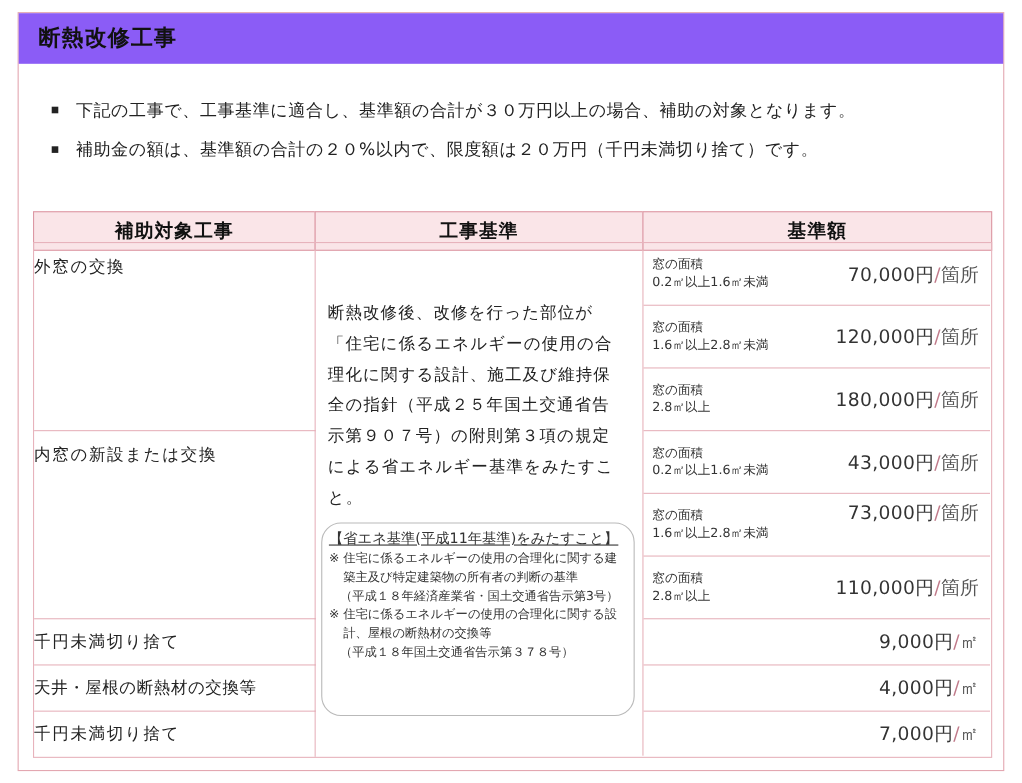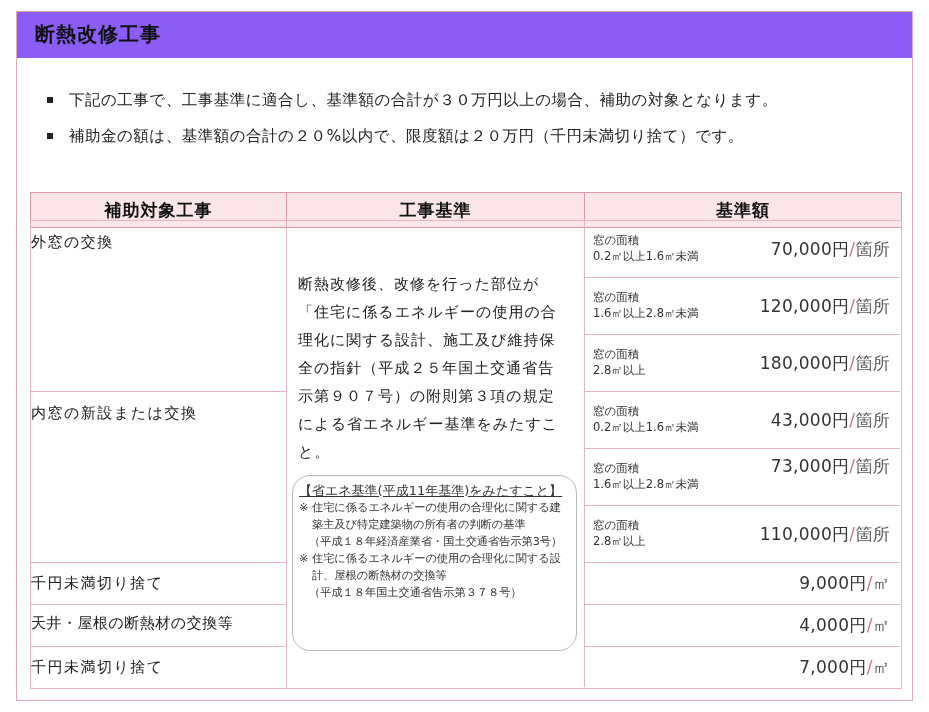--- a/index.html
+++ b/index.html
@@ -55,21 +55,21 @@
     <div class="th" style="left:0;width:257px;">補助対象工事</div>
     <div class="th" style="left:256px;width:299px;">工事基準</div>
     <div class="th" style="left:554px;width:318px;">基準額</div>
   </div>
 
   <div class="body">
 
     <div class="cell work" style="left:0;top:0;width:256px;height:171px;border-right-width:1.5px;padding-top:12px;">外窓の交換</div>
     <div class="cell work" style="left:0;top:170px;width:256px;height:172px;border-right-width:1.5px;border-top-width:1.5px;padding-top:12px;">内窓の新設または交換</div>
     <div class="cell work" style="left:0;top:341px;width:256px;height:43px;border-right-width:1.5px;border-top-width:1.5px;line-height:40px;">千円未満切り捨て</div>
-    <div class="cell work" style="left:0;top:383px;width:256px;height:43px;border-right-width:1.5px;border-top-width:1.5px;line-height:40px;letter-spacing:0.5px;font-family:Liberation Mono, monospace;">天井・屋根の断熱材の交換等</div>
+    <div class="cell work" style="left:0;top:383px;width:256px;height:43px;border-right-width:1.5px;border-top-width:1.5px;line-height:40px;letter-spacing:0.5px;">天井・屋根の断熱材の交換等</div>
     <div class="cell work" style="left:0;top:425px;width:256px;height:42px;border-right-width:1.5px;border-top-width:1.5px;line-height:40px;">千円未満切り捨て</div>
 
     <div class="cell" style="left:256px;top:0;width:298px;height:466px;border-right-width:1.5px;">
       <div class="std-text">断熱改修後、改修を行った部位が「住宅に係るエネルギーの使用の合理化に関する設計、施工及び維持保全の指針（平成２５年国土交通省告示第９０７号）の附則第３項の規定による省エネルギー基準をみたすこと。</div>
       <div class="note">
         <div class="nt">【省エネ基準(平成11年基準)をみたすこと】</div>
         <div class="ref"><span>※</span> <span>住宅に係るエネルギーの使用の合理化に関する建築主及び特定建築物の所有者の判断の基準</span></div>
         <div class="paren">（平成１８年経済産業省・国土交通省告示第3号）</div>
         <div class="ref"><span>※</span> <span>住宅に係るエネルギーの使用の合理化に関する設計、屋根の断熱材の交換等</span></div>
         <div class="paren">（平成１８年国土交通省告示第３７８号）</div>

